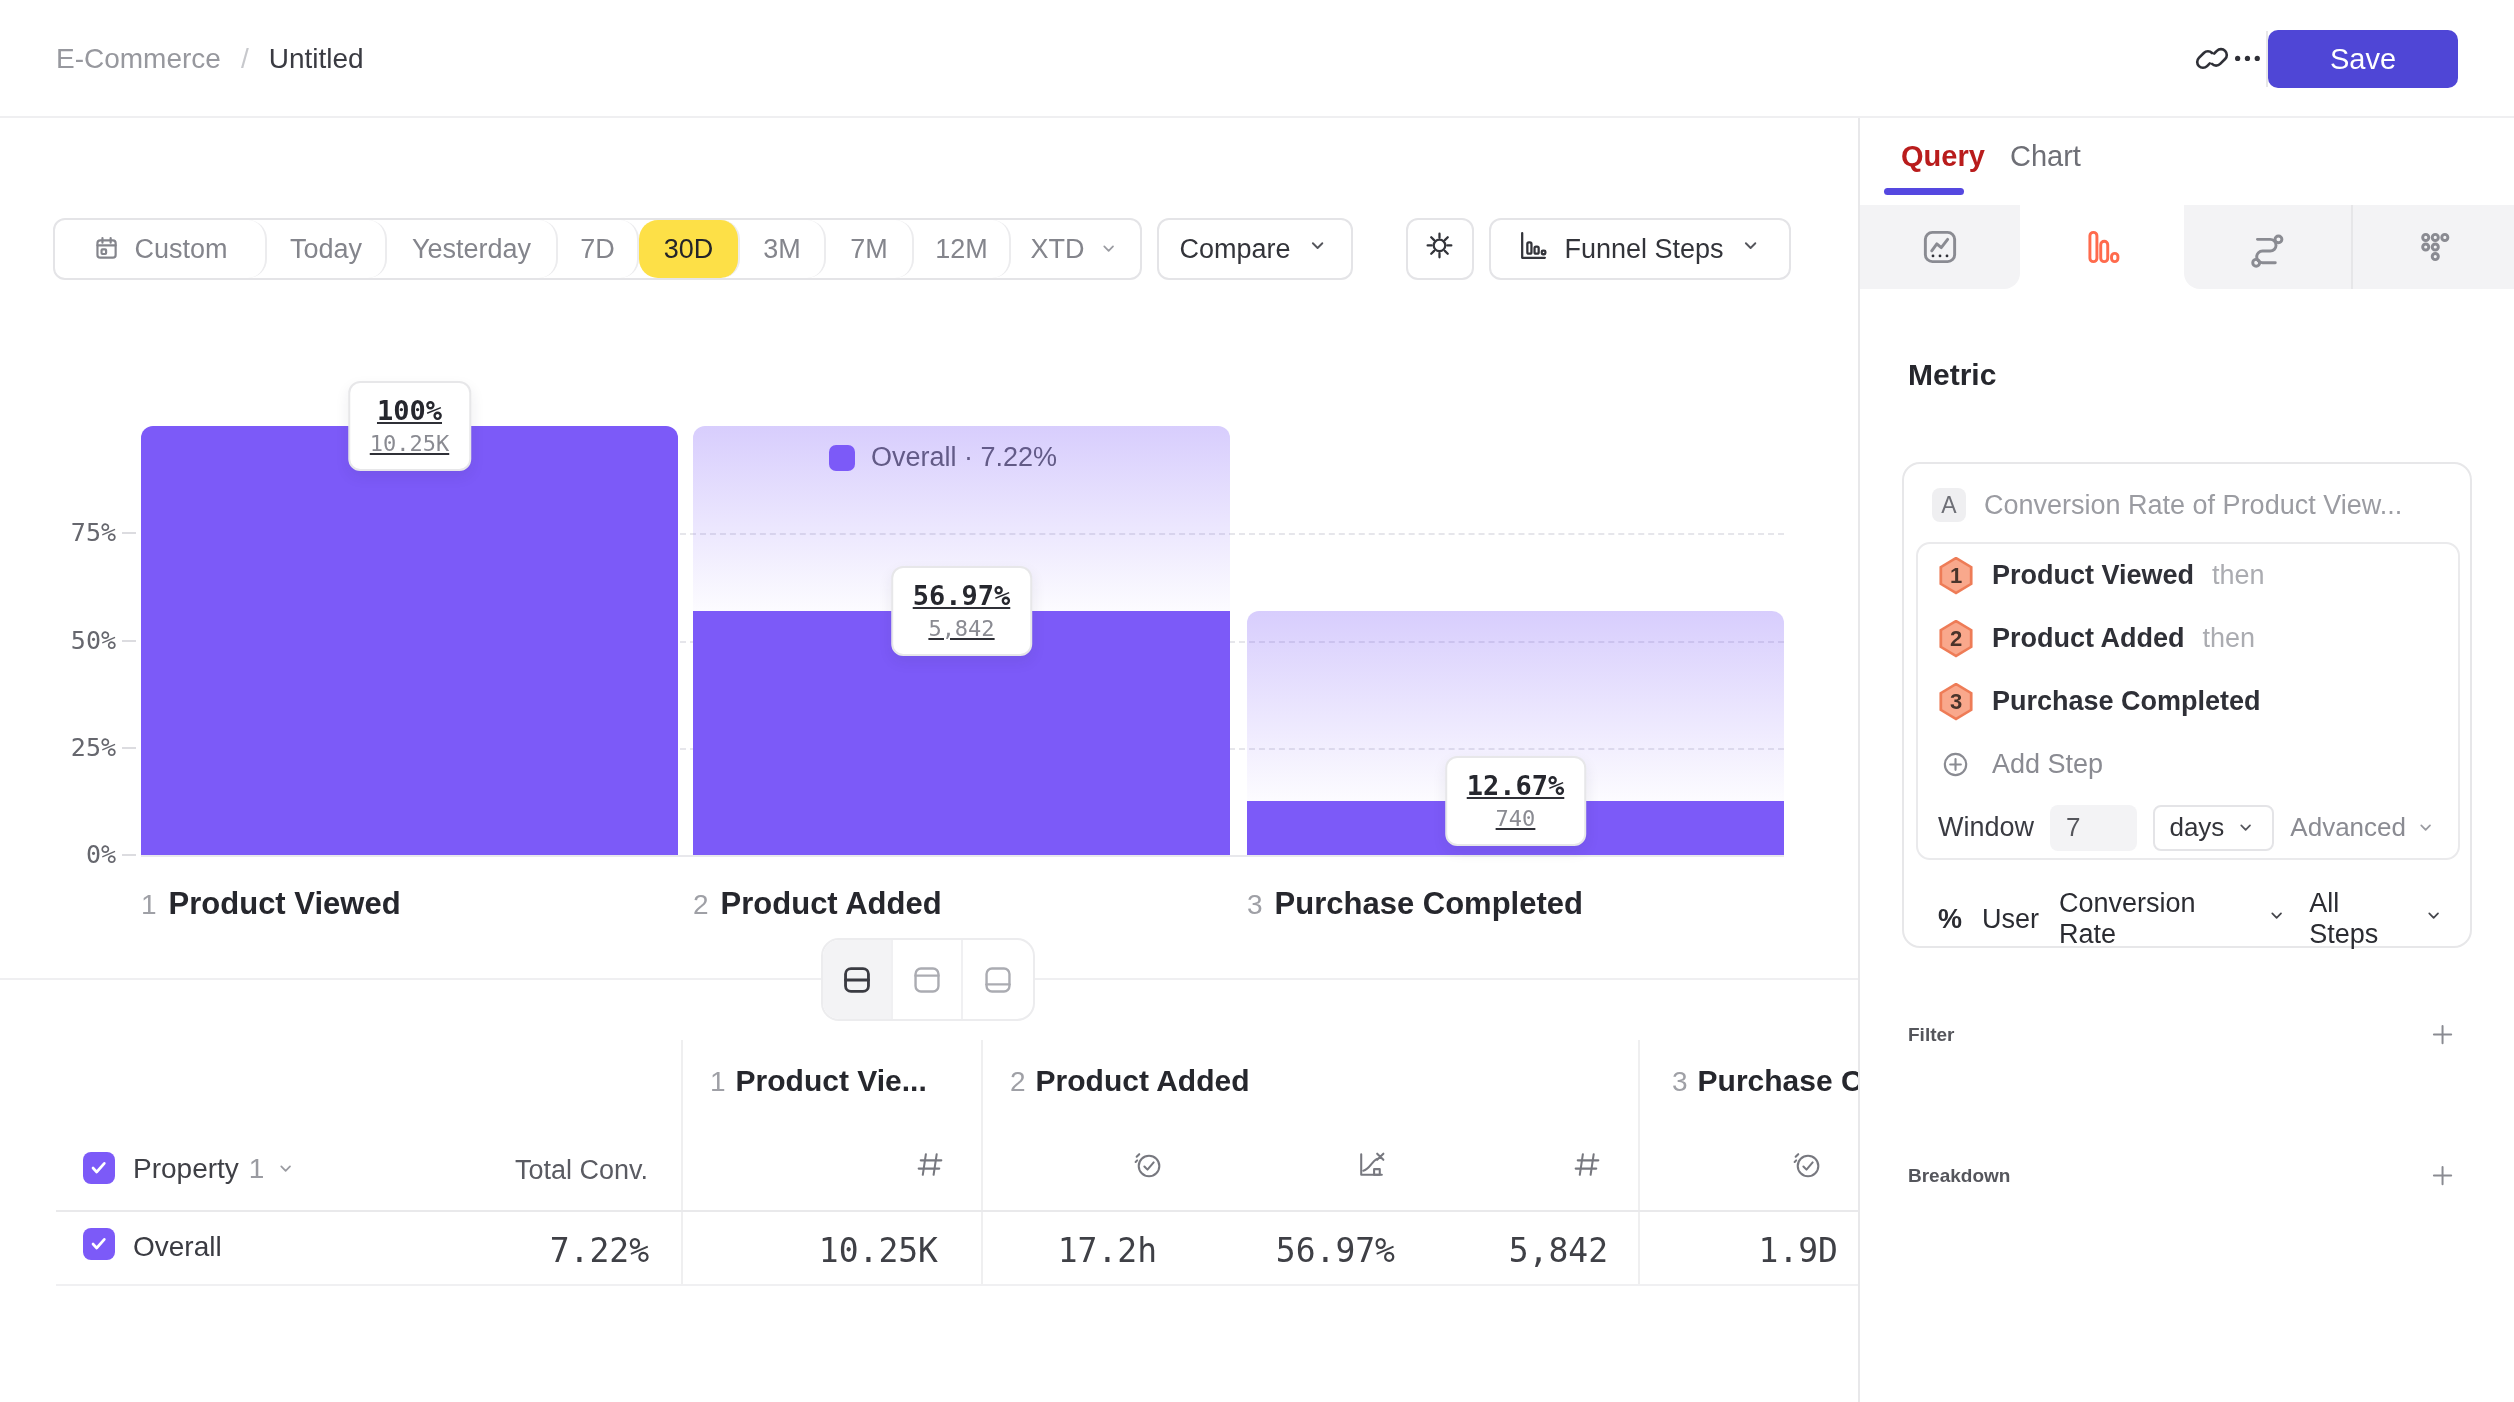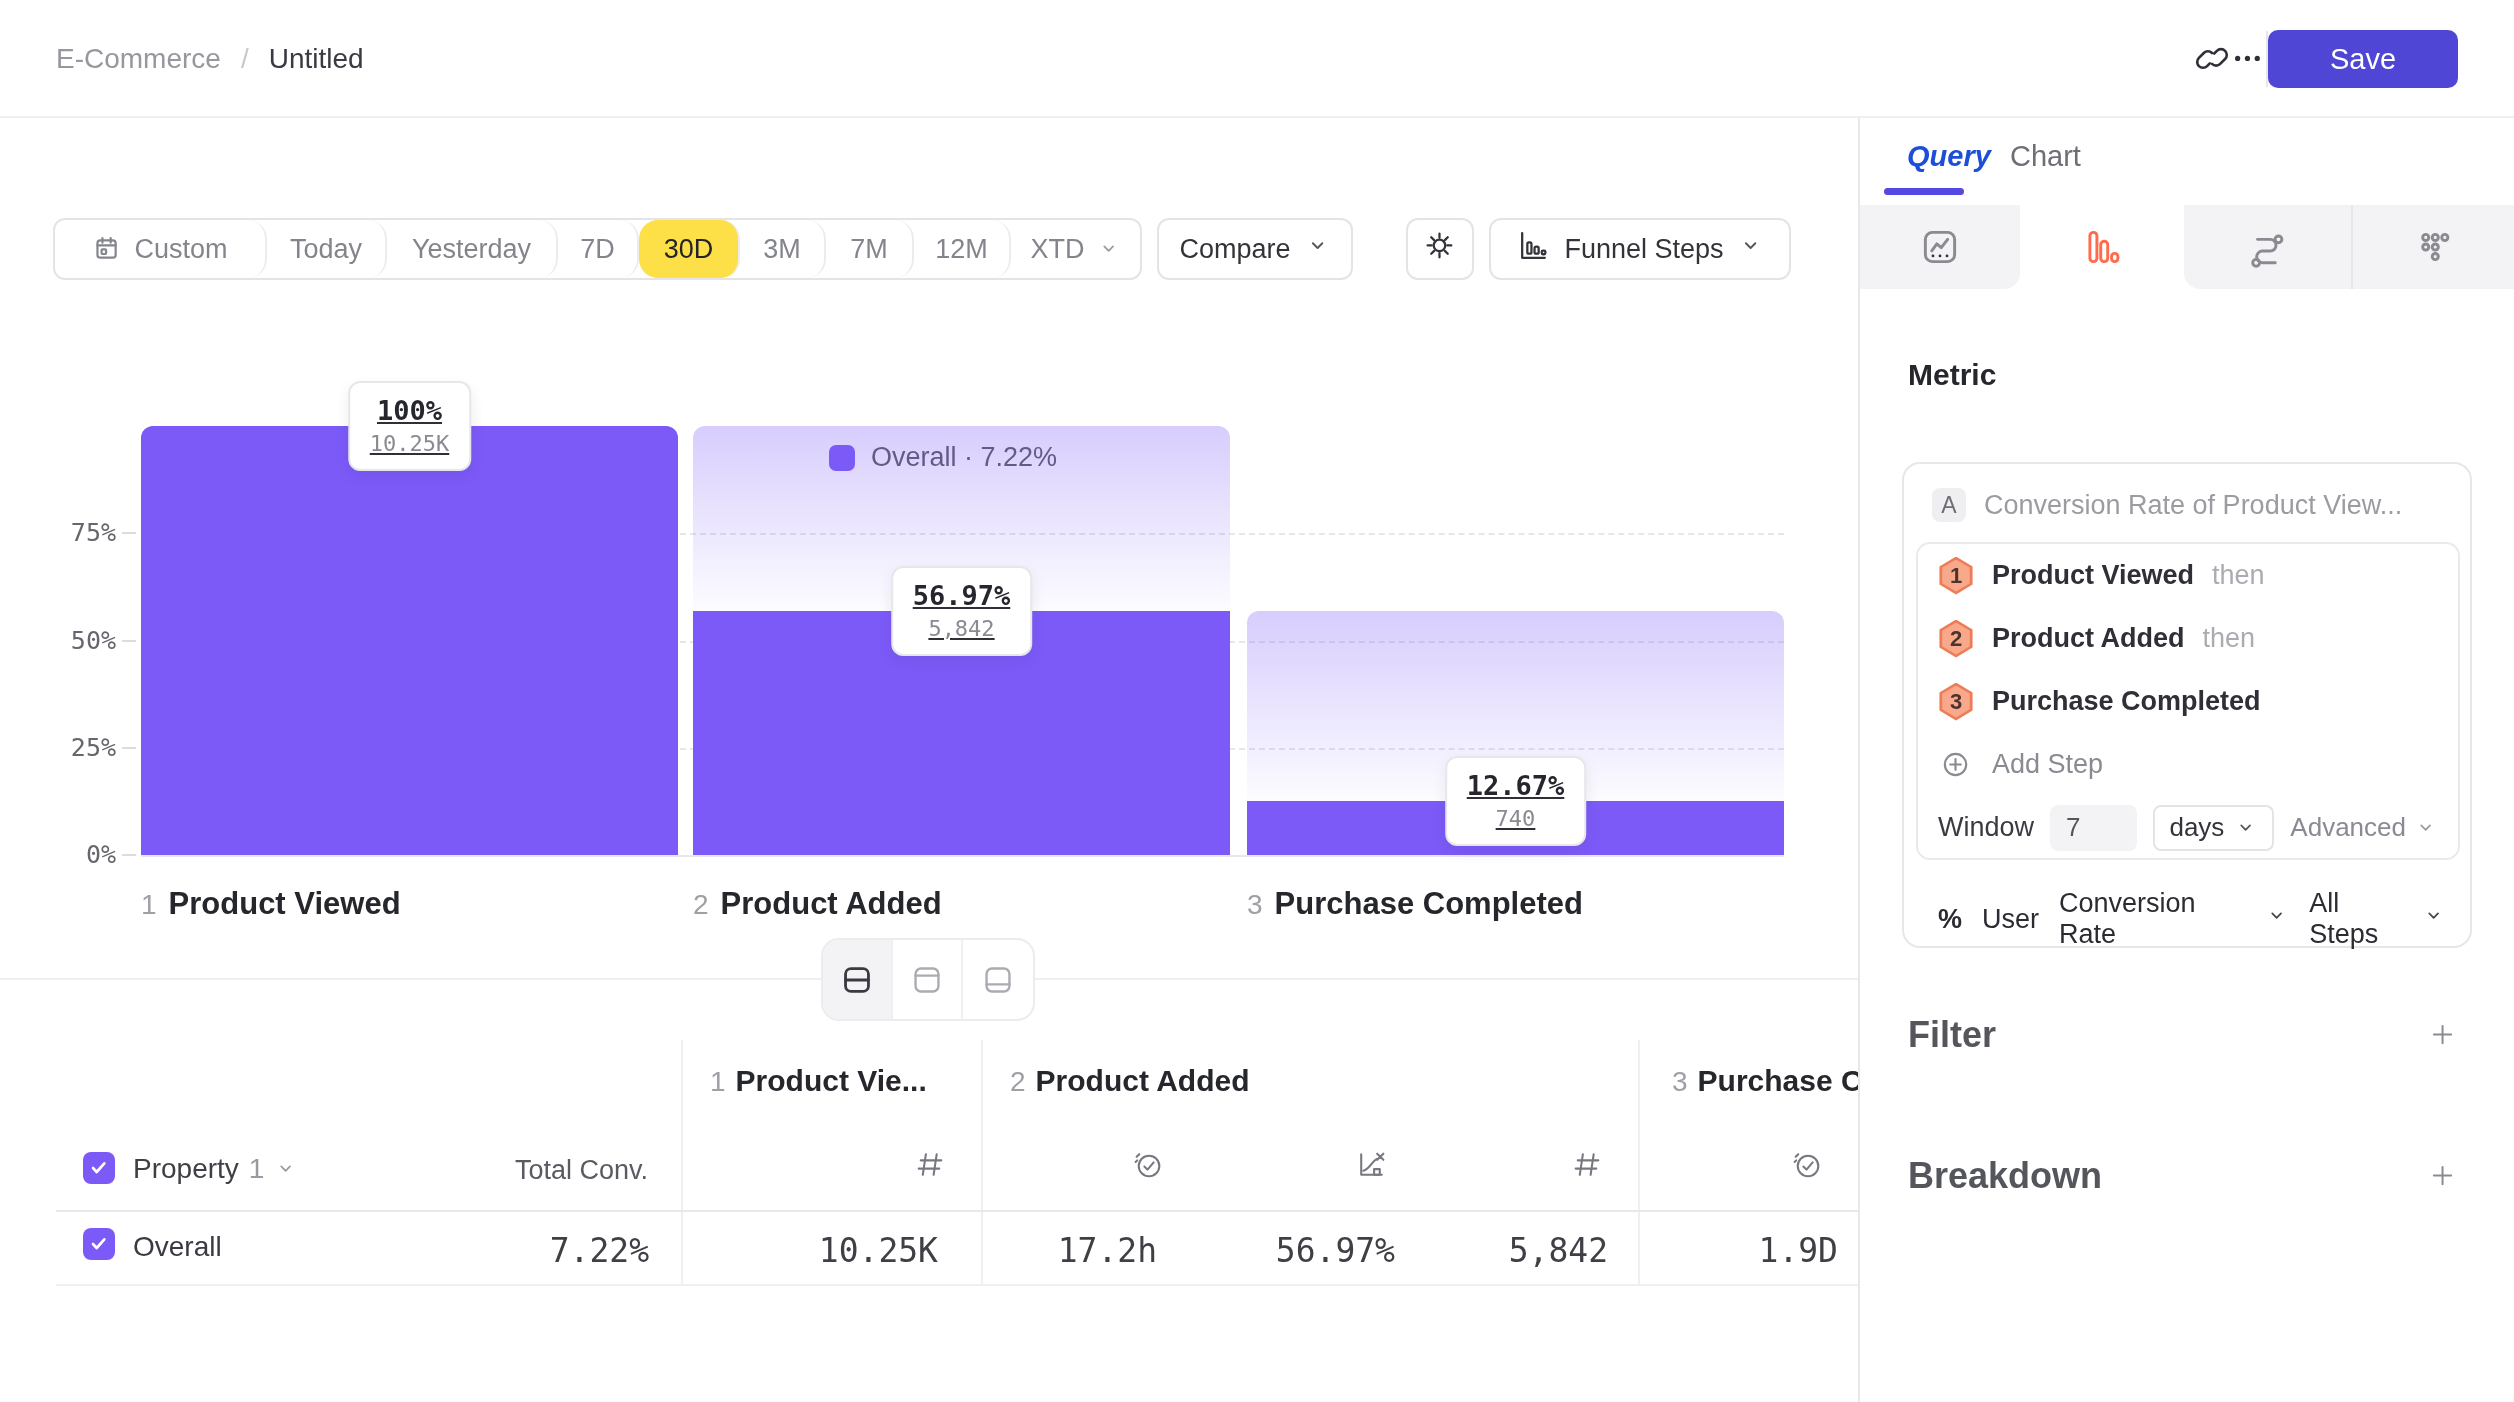--- a/index.html
+++ b/index.html
@@ -95,21 +95,21 @@
   .step-row .s-suffix { font-size:27px; color:#ABACB1; }
   .step-row .s-addlabel { font-size:27px; color:#8A8B92; }
   #window-row { height:63px; display:flex; align-items:center; padding:0 20px; gap:16px; }
   #window-label { font-size:27px; color:#3A3B42; }
   #window-input { width:124px; height:46px; background:#F3F3F5; border-radius:8px; font-size:26px; color:#55565C; display:flex; align-items:center; padding-left:16px; cursor:text; }
   #window-unit { height:46px; border:2px solid #E4E4E7; border-radius:8px; background:#fff; font-size:26px; color:#33343A; display:flex; align-items:center; gap:10px; padding:0 14px; cursor:pointer; }
   #advanced-toggle { margin-left:auto; display:flex; align-items:center; gap:8px; font-size:26px; color:#8A8B92; cursor:pointer; }
   #measure-row { position:absolute; left:34px; top:424px; right:24px; display:flex; align-items:center; gap:20px; font-size:27px; color:#2B2C32; }
   .dd { display:flex; align-items:center; gap:8px; cursor:pointer; }
   .section-row { position:absolute; left:48px; width:550px; height:40px; display:flex; align-items:center; justify-content:space-between; }
-  .section-row .s-name { font-size:36px; font-weight:bold; color:#55565C; }
+  .section-row .s-name { font-size:19px; font-weight:bold; color:#55565C; }
 </style>
 </head>
 <body>
 
 <div id="app">
 
   <div id="topbar">
     <div id="breadcrumb">
       <span class="parent">E-Commerce</span>
       <span class="sep">/</span>
@@ -339,21 +339,21 @@
         <div class="cell-right" style="left: 409px; top: 1113px;">7.22%</div>
         <div class="cell-right" style="left: 698px; top: 1113px;">10.25K</div>
         <div class="cell-right" style="left: 917px; top: 1113px;">17.2h</div>
         <div class="cell-right" style="left: 1155px; top: 1113px;">56.97%</div>
         <div class="cell-right" style="left: 1368px; top: 1113px;">5,842</div>
         <div class="cell-right" style="left: 1598px; top: 1113px;">1.9D</div>
       </div>
   </div>
 
   <div id="panel">
-    <span class="panel-tab" style="left: 47px; color: #1d4ed8; font-weight: bold; font-style: italic;" id="tab-query">Query</span>
+    <span class="panel-tab" style="left: 41px; color: #b91c1c; font-weight: bold;" id="tab-query">Query</span>
     <span class="panel-tab" style="left:150px;color:#6E6F76;" id="tab-chart">Chart</span>
     <span id="tab-underline" style="background: rgb(85, 72, 224);"></span>
 
     <div id="chart-type-tabs">
         <div class="ct-tab r-br" style="width: 160px;">
           <svg viewBox="0 0 33 33" width="42" height="42" fill="none" stroke="#8A8B92" stroke-width="2.3" stroke-linecap="round" stroke-linejoin="round">
             <rect x="5" y="5" width="23" height="23" rx="5.5"></rect>
             <path d="M10 19.5l4-5.5 3.5 3 5-6.5"></path>
             <circle cx="11" cy="23.5" r="1.1" fill="currentColor" stroke="none"></circle>
             <circle cx="16.5" cy="23.5" r="1.1" fill="currentColor" stroke="none"></circle>

